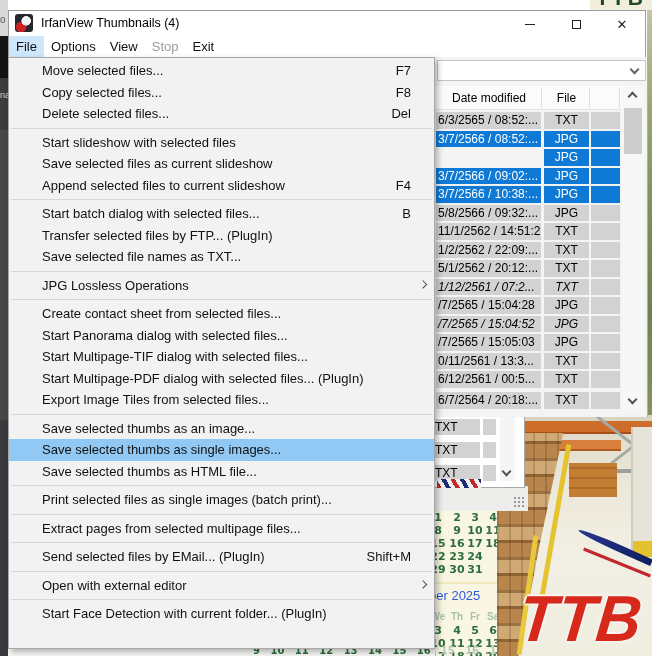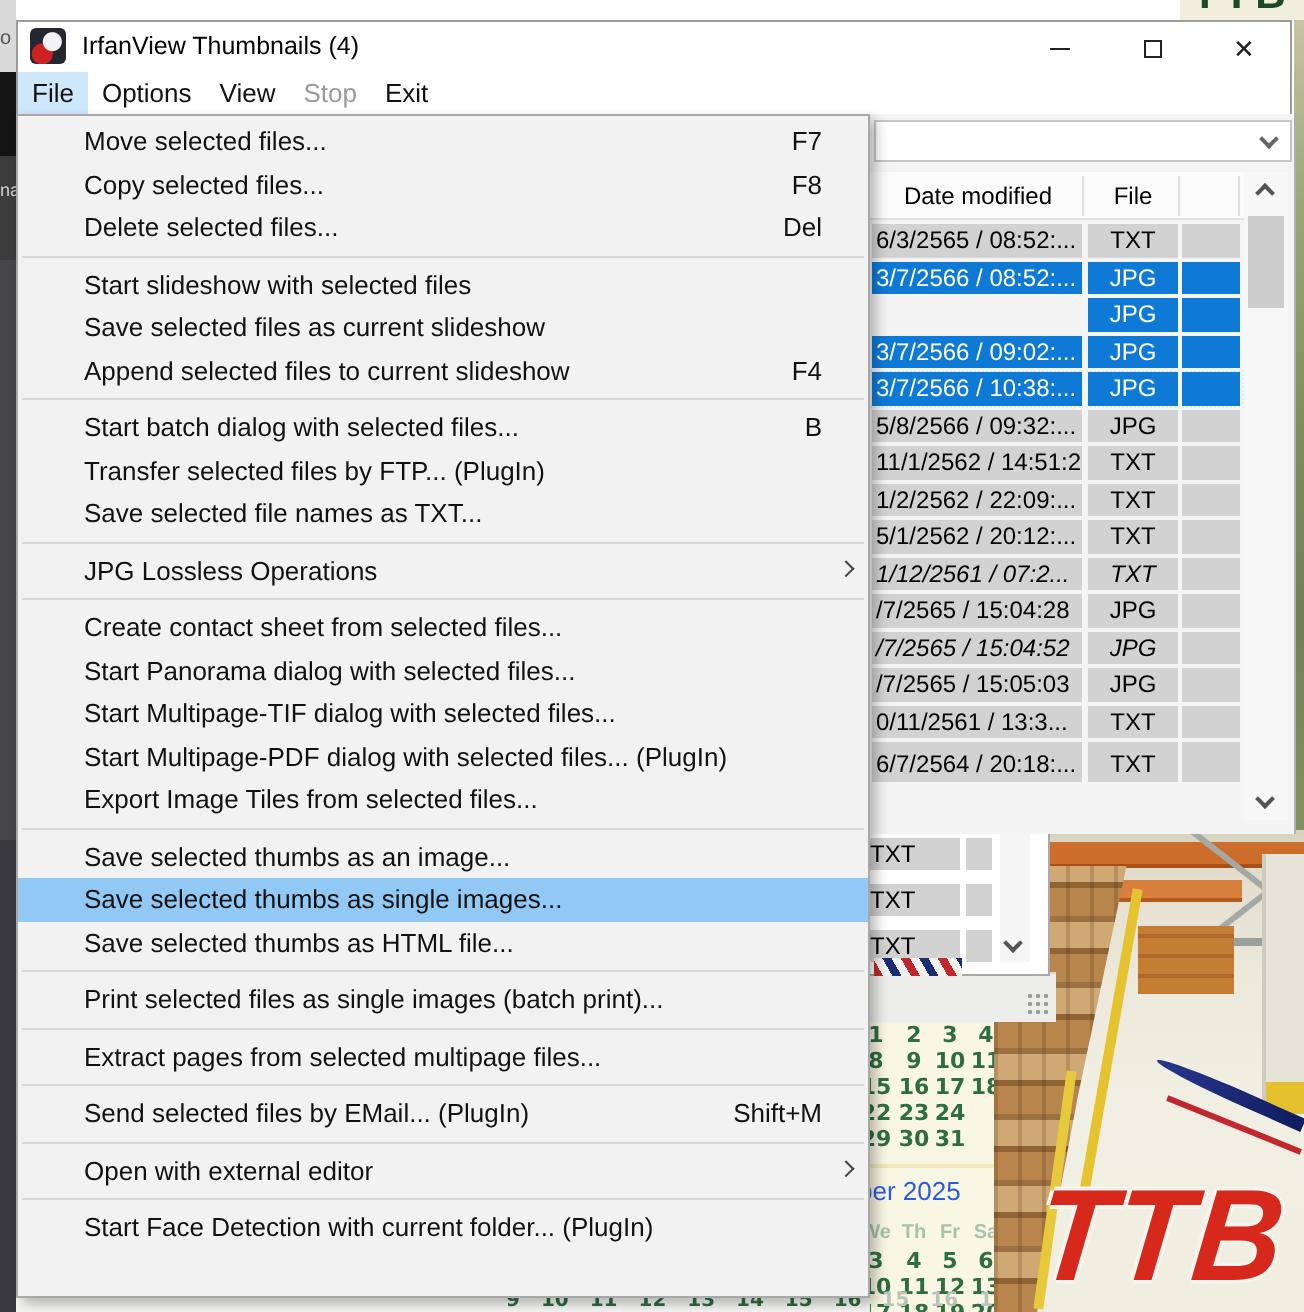--- a/index.html
+++ b/index.html
@@ -298,21 +298,21 @@
       <div class="r" style="top: 240.5px;">
         <div class="c date">0/11/2561 / 13:3...</div>
         <div class="c type">TXT</div>
         <div class="c blank"></div>
       </div>
       <div class="r" style="top: 259px;">
         <div class="c date">6/12/2561 / 00:5...</div>
         <div class="c type">TXT</div>
         <div class="c blank"></div>
       </div>
-      <div class="r" style="top: 262px; padding-left: 48px;">
+      <div class="r" style="top: 280px; padding-left: 48px;">
         <div class="c date">6/7/2564 / 20:18:...</div>
         <div class="c type">TXT</div>
         <div class="c blank"></div>
       </div>
     </div>
   <div id="vscroll">
     <div class="arr top">
         <span class="chev up"></span>
       </div>
     <div id="vthumb"></div>

